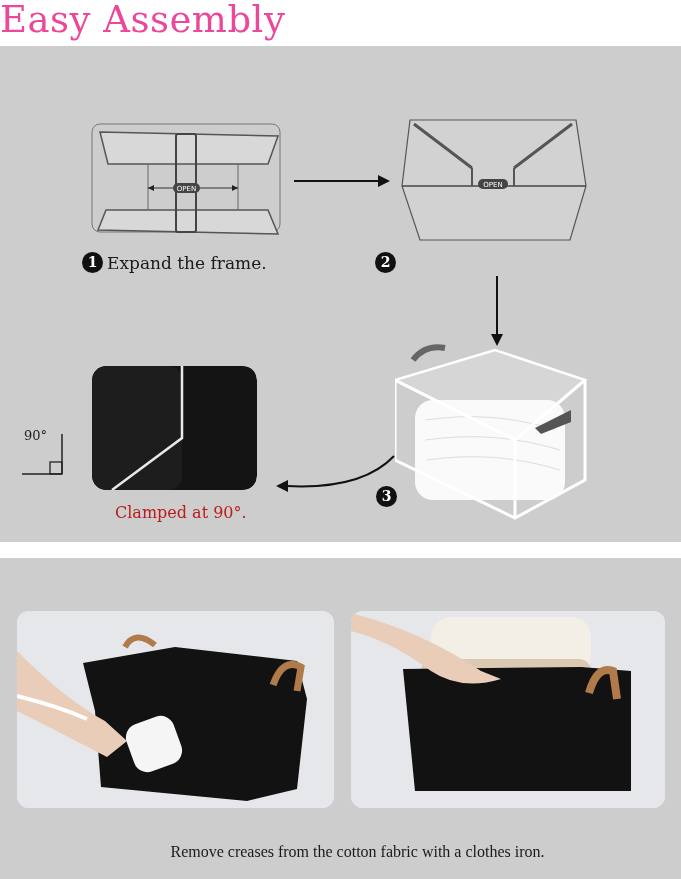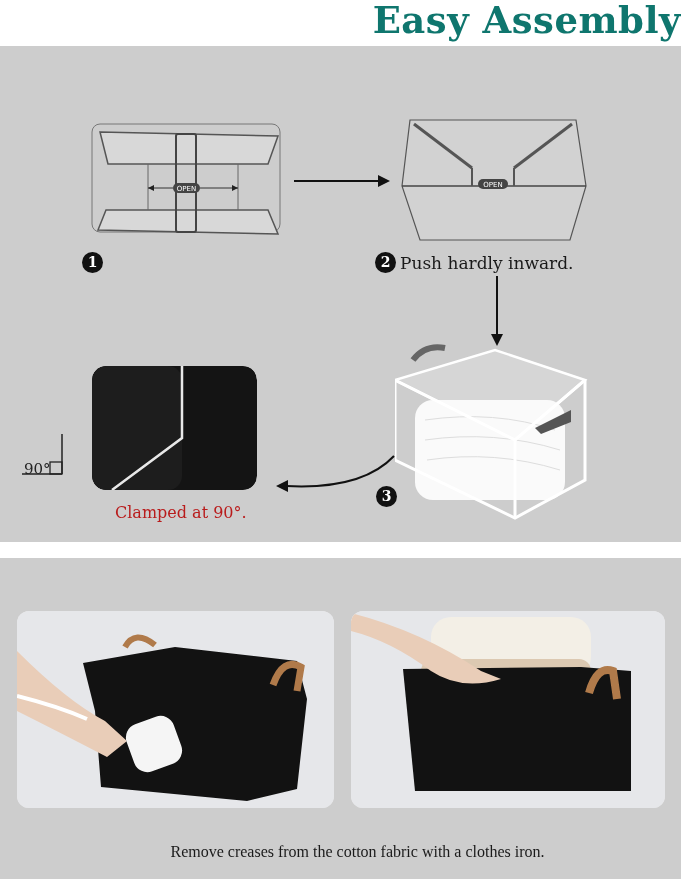--- a/index.html
+++ b/index.html
@@ -1,17 +1,17 @@
 <!DOCTYPE html>
 <html><head>
 <meta charset="utf-8">
 <style>
   html,body{margin:0;padding:0;}
   body{width:681px;height:879px;background:#ffffff;position:relative;overflow:hidden;font-family:"DejaVu Serif","Liberation Serif",serif;}
-  .title{position:absolute;left:0;top:0;width:681px;height:46px;text-align:right;font-size:37px;font-weight:bold;color:#0f766e;line-height:40px;letter-spacing:0.5px;}
+  .title{position:absolute;left:0;top:0;width:681px;height:46px;text-align:left;font-size:37px;font-weight:normal;color:#ec4899;line-height:40px;letter-spacing:0.5px;}
   .panel-top{position:absolute;left:0;top:46px;width:681px;height:496px;background:#cdcdcd;}
   .gap{position:absolute;left:0;top:542px;width:681px;height:16px;background:#ffffff;}
   .panel-bottom{position:absolute;left:0;top:558px;width:681px;height:321px;background:#cdcdcd;}
   .abs{position:absolute;}
   .step-label{position:absolute;font-size:17px;color:#1a1a1a;display:flex;align-items:center;gap:4px;white-space:nowrap;}
   .num{display:inline-block;width:21px;height:21px;border-radius:50%;background:#111;color:#fff;font-weight:bold;font-size:14px;text-align:center;line-height:21px;font-family:"DejaVu Serif",serif;}
   .caption{position:absolute;font-size:16px;color:#b91c1c;white-space:nowrap;}
   .photo{position:absolute;border-radius:12px;background:#e8e8ea;overflow:hidden;}
   .bottom-caption{position:absolute;left:0;top:843px;width:681px;text-align:center;font-size:16px;color:#1a1a1a;font-family:"Liberation Serif",serif;padding-left:17px;}
 </style>
@@ -48,24 +48,24 @@
   <line x1="16" y1="8" x2="74" y2="52" stroke="#555" stroke-width="3"></line>
   <line x1="174" y1="8" x2="116" y2="52" stroke="#555" stroke-width="3"></line>
   <line x1="74" y1="52" x2="74" y2="70" stroke="#555" stroke-width="2"></line>
   <line x1="116" y1="52" x2="116" y2="70" stroke="#555" stroke-width="2"></line>
   <rect x="80" y="63" width="30" height="10" rx="5" fill="#444"></rect>
   <text x="95" y="71" font-size="7" fill="#fff" text-anchor="middle" font-family="DejaVu Sans, sans-serif">OPEN</text>
 </svg>
 
 <div class="step-label" style="left:82px;top:252px">
   <span class="num">1</span>
+  <span>Expand the frame.</span>
 </div>
 <div class="step-label" style="left:375px;top:252px">
   <span class="num">2</span>
-  <span>Push hardly inward.</span>
 </div>
 
 <svg class="abs" style="left:488px;top:276px" width="18" height="70">
   <line x1="9" y1="0" x2="9" y2="58" stroke="#111" stroke-width="2"></line>
   <polygon points="9,70 3,58 15,58" fill="#111"></polygon>
 </svg>
 
 <svg class="abs" style="left:395px;top:340px" width="200" height="180">
   <path d="M18,20 Q30,4 50,8" fill="none" stroke="#666" stroke-width="6"></path>
   <polygon points="0,40 100,10 190,40 120,100" fill="#d6d6d6" stroke="#fff" stroke-width="2.5"></polygon>
@@ -84,21 +84,21 @@
 <div class="abs" style="left:376px;top:486px">
   <span class="num">3</span>
 </div>
 
 <svg class="abs" style="left:92px;top:366px;border-radius:14px" width="165" height="124">
   <rect width="165" height="124" rx="14" fill="#141414"></rect>
   <rect x="0" y="0" width="90" height="124" fill="#1d1d1d" rx="14"></rect>
   <polyline points="90,0 90,72 20,124" fill="none" stroke="#e8e8e8" stroke-width="2.5"></polyline>
 </svg>
 
-<div class="abs" style="left:24px;top:460px;font-size:15px;color:#222">90°</div>
+<div class="abs" style="left:24px;top:428px;font-size:13px;color:#222">90°</div>
 <svg class="abs" style="left:20px;top:432px" width="44" height="44">
   <line x1="42" y1="2" x2="42" y2="42" stroke="#222" stroke-width="1.5"></line>
   <line x1="2" y1="42" x2="42" y2="42" stroke="#222" stroke-width="1.5"></line>
   <rect x="30" y="30" width="12" height="12" fill="none" stroke="#222" stroke-width="1.3"></rect>
 </svg>
 
 <div class="caption" style="left:115px;top:503px">Clamped at 90°.</div>
 
 <div class="gap"></div>
 

